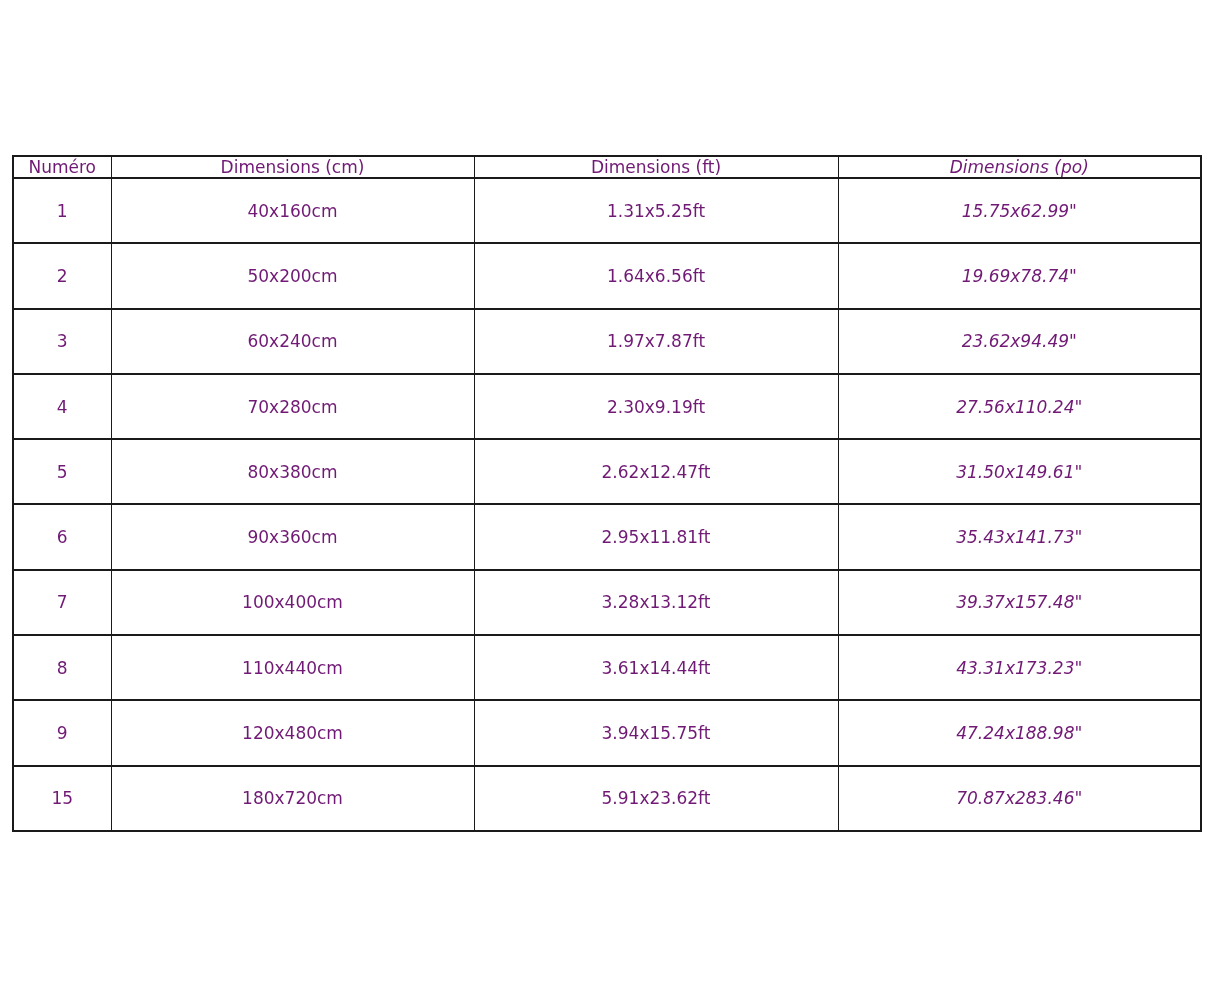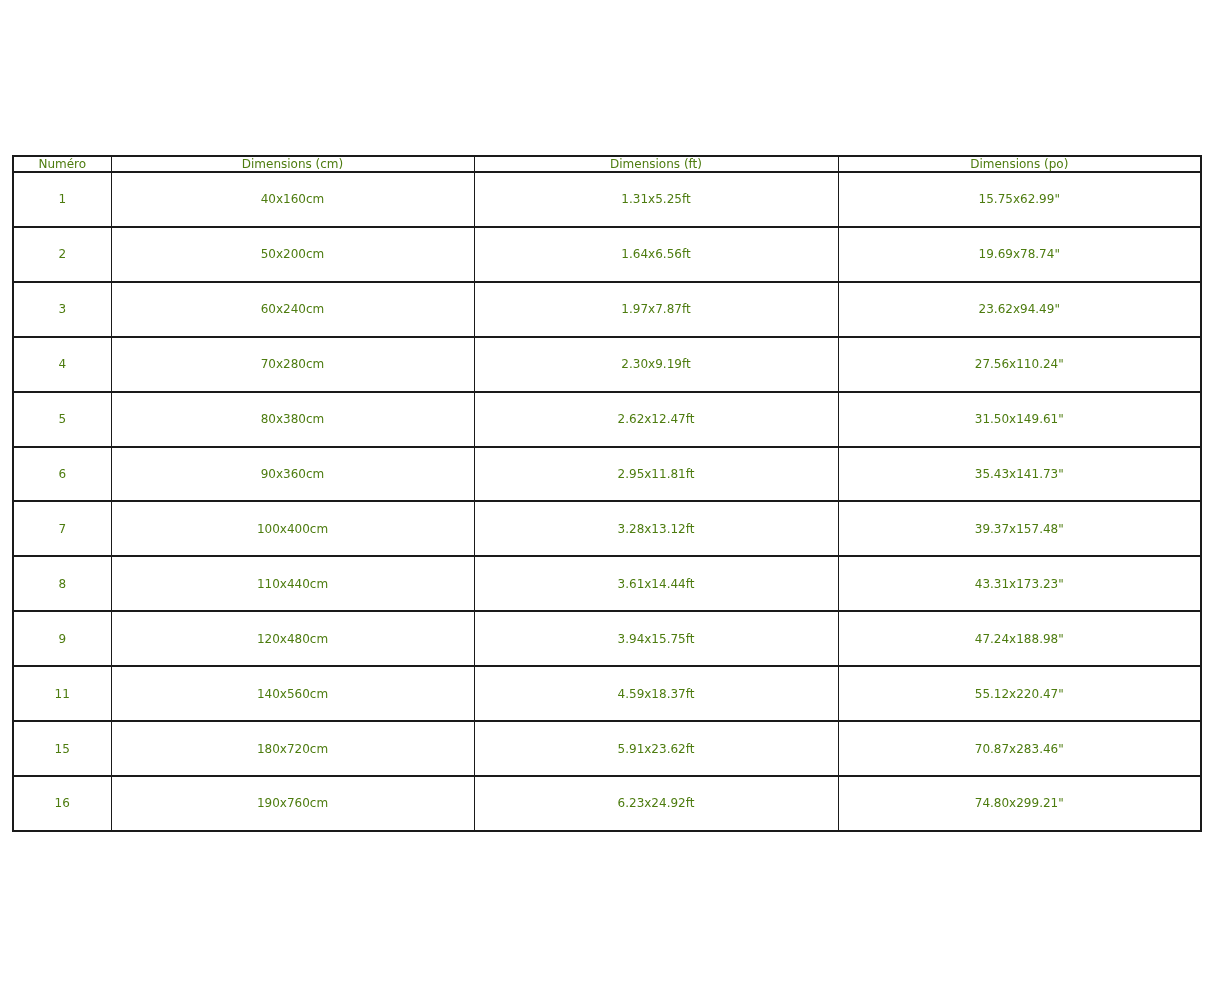--- a/index.html
+++ b/index.html
@@ -16,22 +16,22 @@
     overflow: hidden;
   }
   table.dim-table {
     position: absolute;
     left: 12px;
     top: 155px;
     width: 1188px;
     height: 677px;
     border-collapse: collapse;
     table-layout: fixed;
-    color: #4d7c0f;
-    font-size: 12px;
+    color: #701a75;
+    font-size: 17px;
     background: #ffffff;
   }
   table.dim-table th,
   table.dim-table td {
     border: 2px solid #1a1a1a;
     border-left-width: 1px;
     border-right-width: 1px;
     text-align: center;
     vertical-align: middle;
     padding: 0;
@@ -39,20 +39,21 @@
     white-space: nowrap;
     overflow: hidden;
   }
   table.dim-table th:first-child,
   table.dim-table td:first-child {
     border-left-width: 2px;
   }
   table.dim-table th:last-child,
   table.dim-table td:last-child {
     border-right-width: 2px;
+    font-style: italic;
   }
   col.c-num { width: 98px; }
   col.c-cm  { width: 363px; }
   col.c-ft  { width: 364px; }
   col.c-po  { width: 363px; }
 </style>
 </head>
 <body>
 
 <div class="canvas">
@@ -120,32 +121,20 @@
           <td>3.61x14.44ft</td>
           <td>43.31x173.23"</td>
         </tr>
         <tr>
           <td>9</td>
           <td>120x480cm</td>
           <td>3.94x15.75ft</td>
           <td>47.24x188.98"</td>
         </tr>
         <tr>
-          <td>11</td>
-          <td>140x560cm</td>
-          <td>4.59x18.37ft</td>
-          <td>55.12x220.47"</td>
-        </tr>
-        <tr>
           <td>15</td>
           <td>180x720cm</td>
           <td>5.91x23.62ft</td>
           <td>70.87x283.46"</td>
-        </tr>
-        <tr>
-          <td>16</td>
-          <td>190x760cm</td>
-          <td>6.23x24.92ft</td>
-          <td>74.80x299.21"</td>
         </tr>
       </tbody>
   </table>
 </div>
 
 </body></html>

